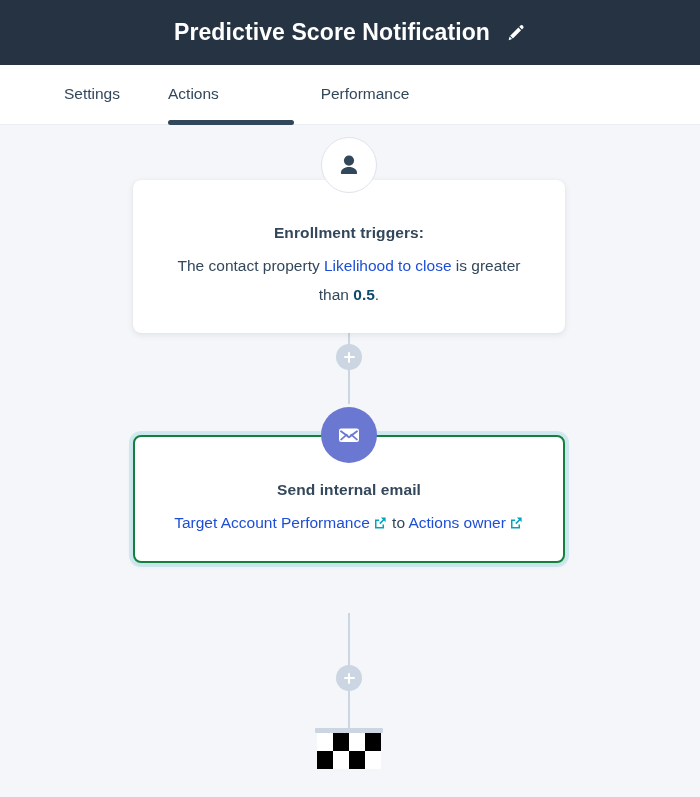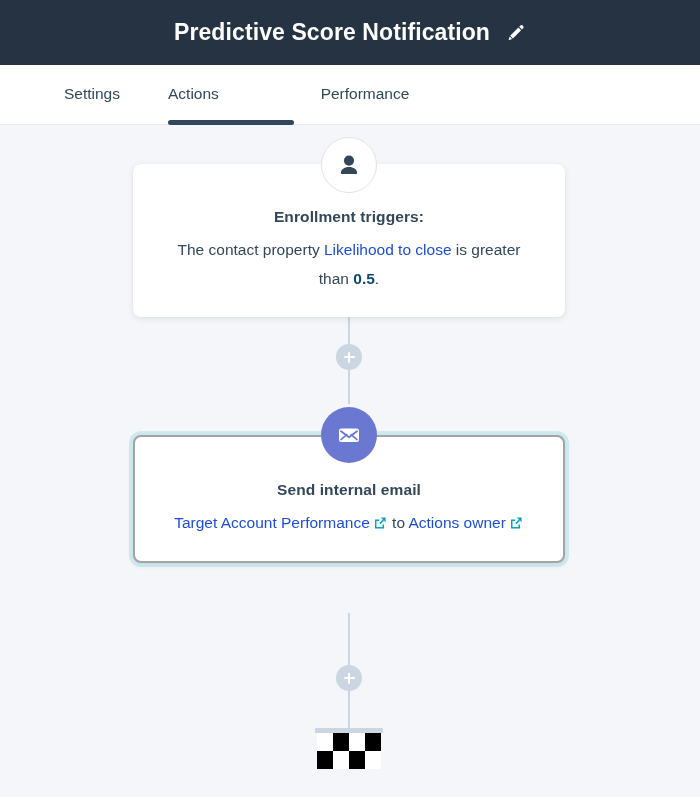--- a/index.html
+++ b/index.html
@@ -130,21 +130,21 @@
     left: 133px;
     width: 432px;
     background: #ffffff;
     border-radius: 8px;
     box-shadow: 0 2px 6px rgba(45,62,80,0.10), 0 0 1px rgba(45,62,80,0.10);
     z-index: 2;
     padding: 44px 30px 24px 30px;
     text-align: center;
   }
   .card.selected {
-    border: 2px solid #a3a3a3;
+    border: 2px solid #15803d;
     box-shadow: 0 0 0 4px rgba(127,209,222,0.30), 0 2px 6px rgba(45,62,80,0.10);
   }
 
   .card-title {
     font-size: 15.5px;
     font-weight: bold;
     color: #33475b;
     letter-spacing: 0.1px;
     margin-bottom: 9px;
   }
@@ -239,21 +239,21 @@
 <div class="canvas">
 
   <div class="vline" style="top:163px; height:70px;"></div>
 
   <div class="vline" style="top:219px; height:60px;"></div>
 
   <div class="vline" style="top:488px; height:78px;"></div>
 
   <div class="vline" style="top:540px; height:68px;"></div>
 
-  <div class="card" style="top:39px;">
+  <div class="card" style="top:55px;">
     <div class="card-title">Enrollment triggers:</div>
     <div class="card-body">
       <span>The contact property </span><span class="tealtext">Likelihood to close</span><span> is greater than </span><span class="boldval">0.5</span><span>.</span>
     </div>
   </div>
 
   <div class="node-icon contact" style="top:12px;">
     <svg width="26" height="26" viewBox="0 0 26 26">
       <circle cx="13" cy="8.6" r="5.1" fill="#33475b"></circle>
       <path d="M13 15c-4.6 0-8.1 2.6-8.1 5.9 0 0.6 0.4 1.1 1 1.1h14.2c0.6 0 1-0.5 1-1.1C21.1 17.6 17.6 15 13 15z" fill="#33475b"></path>

